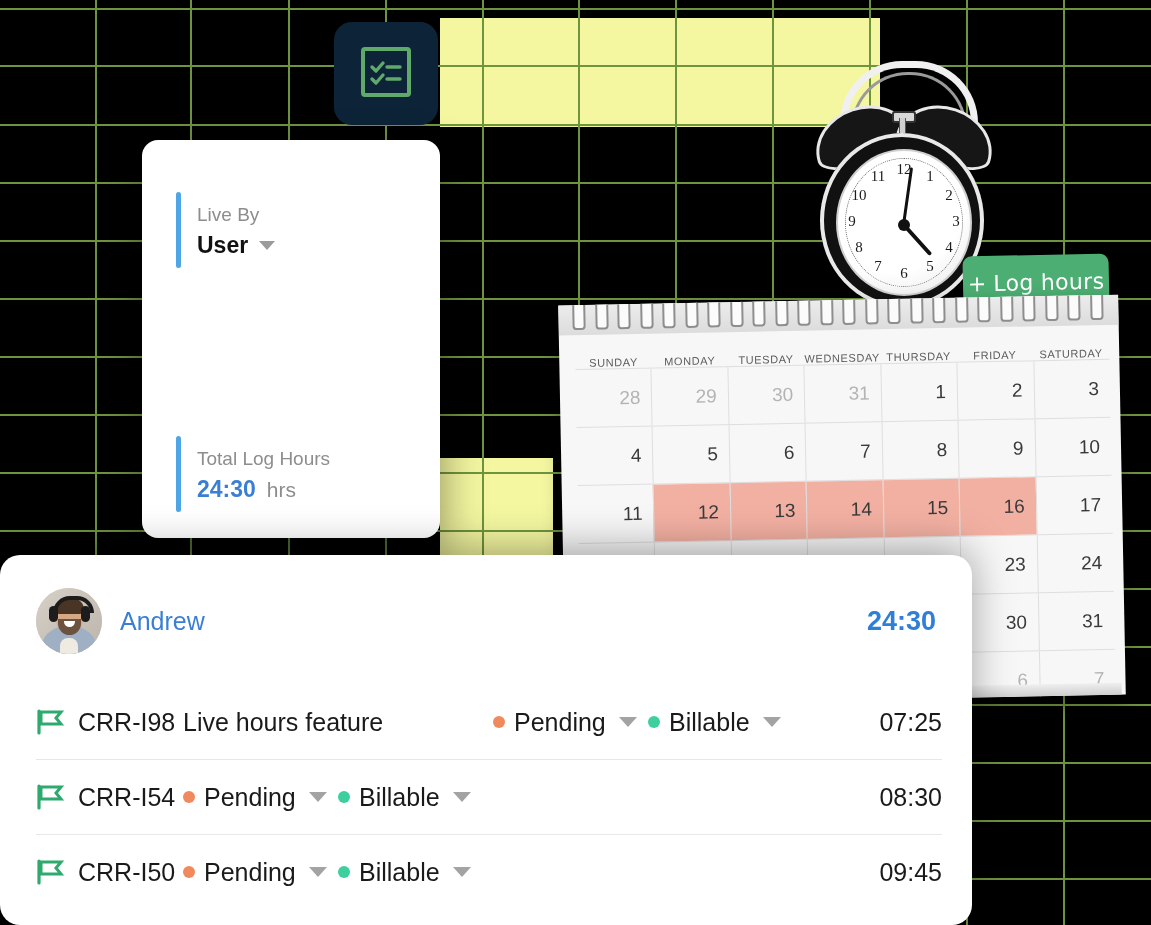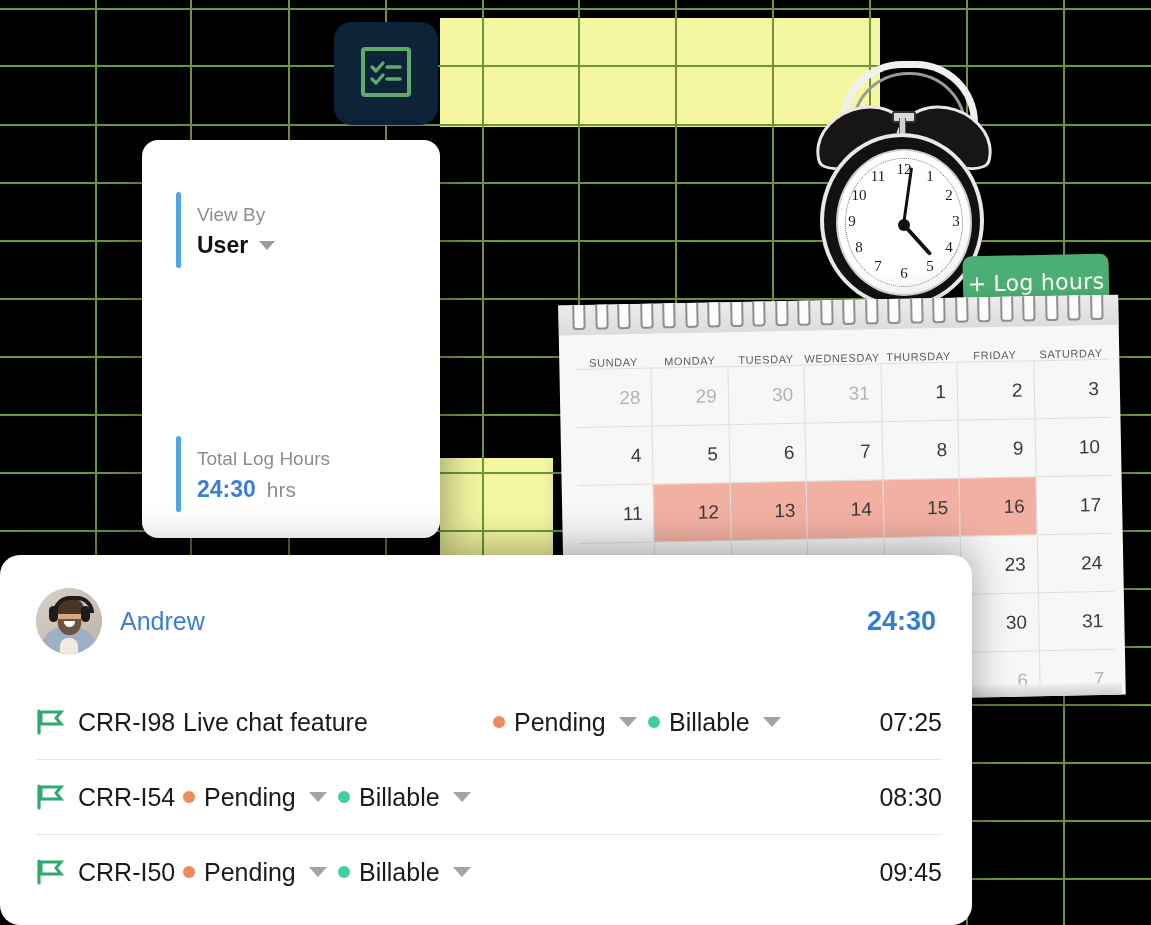--- a/index.html
+++ b/index.html
@@ -320,21 +320,21 @@
         </div>
     </div>
     <div class="cal-base"></div>
   </div>
 
   <div class="filter-card">
 
     <div class="field" style="top:52px;height:76px;">
       <div class="accent"></div>
       <div class="fl">
-        <div class="field-label">View By</div>
+        <div class="field-label">Live By</div>
         <div class="field-value">
           <span>User</span>
           <span class="caret"></span>
         </div>
       </div>
     </div>
 
 
     <div class="field" style="top:296px;height:76px;">
       <div class="accent"></div>
@@ -370,21 +370,21 @@
 
     <div class="log-rows" id="log-rows">
         <div class="log-row">
           <span class="flag-icon">
             <svg width="30" height="28" viewBox="0 0 30 28">
               <line x1="3" y1="3" x2="3" y2="25" stroke="#2eaa6e" stroke-width="3.2" stroke-linecap="round"></line>
               <path d="M5 4 H25 L20 10 L25 16 H5 Z" fill="none" stroke="#2eaa6e" stroke-width="3"></path>
             </svg>
           </span>
           <span class="code">CRR-I98</span>
-          <span class="title">Live chat feature</span>
+          <span class="title">Live hours feature</span>
           <span class="status">
             <span class="dot" style="background: rgb(240, 138, 93);"></span>
             <span>Pending</span>
             <span class="caret-sm"></span>
           </span>
           <span class="billable">
             <span class="dot" style="background: rgb(62, 207, 158);"></span>
             <span>Billable</span>
             <span class="caret-sm"></span>
           </span>

